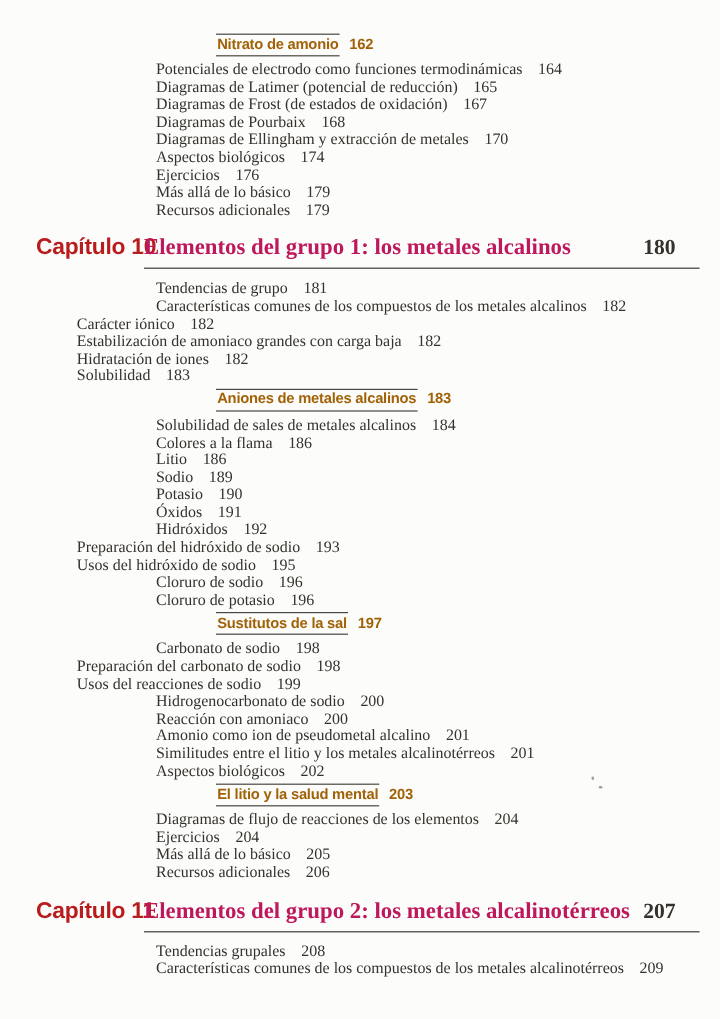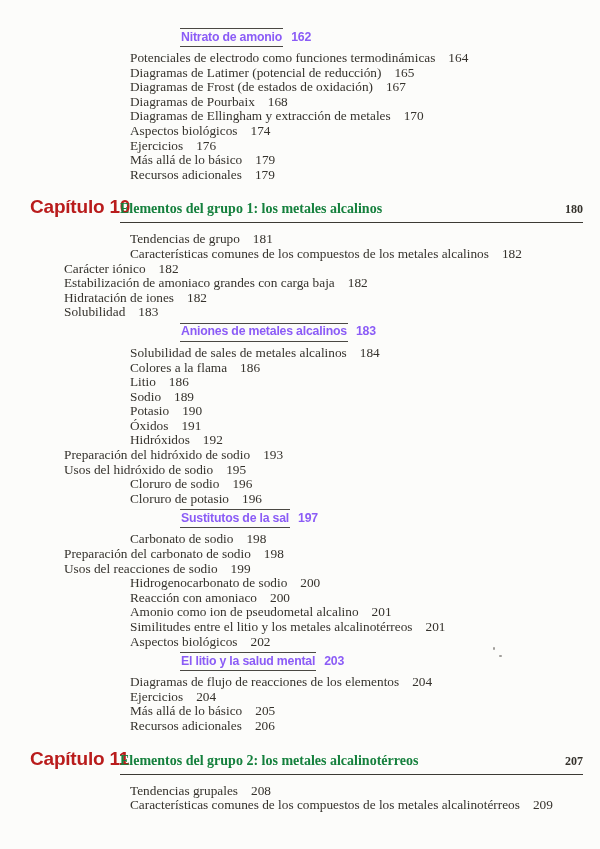--- a/index.html
+++ b/index.html
@@ -23,21 +23,21 @@
   .row .p { margin-left: 13px; white-space: nowrap; }
   .row.l2 { margin-left: 64px; }
 
   
   .row.feature {
     margin-left: 180px;
     padding: 3px 0 4px 0;
     font-family: "Liberation Sans", sans-serif;
     font-weight: 700; font-size: 12.3px;
     letter-spacing: -0.2px;
-    color: #8b5cf6;
+    color: #a16207;
     line-height: 13px;
   }
   .row.feature .t {
     border-top: 1.2px solid #4a4843;
     border-bottom: 1.2px solid #4a4843;
     padding: 1.5px 1px 2.5px 1px;
   }
   .row.feature .p { margin-left: 8px; }
 
   
@@ -51,24 +51,24 @@
     font-weight: 700; font-size: 19px;
     letter-spacing: -0.2px; color: #b91c1c;
     white-space: nowrap;
   }
   .ch-main {
     flex: 1; display: flex; align-items: baseline;
     border-bottom: 1.8px solid #3c3a34;
     padding-bottom: 5px;
   }
   .ch-title {
-    flex: 1; font-weight: 700; font-size: 14px;
-    color: #15803d; white-space: nowrap;
-  }
-  .ch-page { font-weight: 700; font-size: 12px; margin-right: 0; }
+    flex: 1; font-weight: 700; font-size: 19px;
+    color: #be185d; white-space: nowrap;
+  }
+  .ch-page { font-weight: 700; font-size: 18px; margin-right: 20px; }
 
   
   .speck {
     position: absolute; width: 2px; height: 3px;
     background: #55524c; opacity: 0.55; border-radius: 1px;
   }
   .speck.s1 { left: 493px; top: 647px; }
   .speck.s2 { left: 499px; top: 655px; width: 3px; height: 2px; }
 </style>
 </head>

